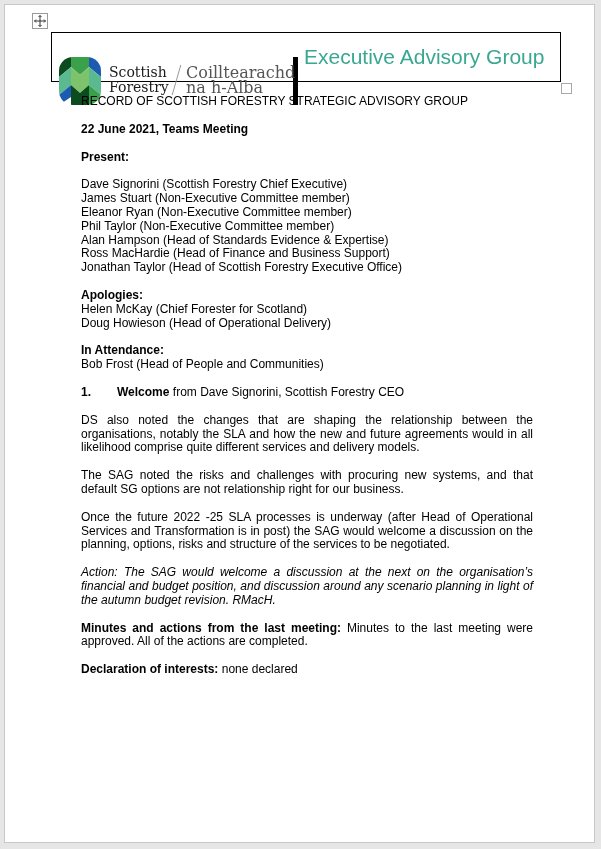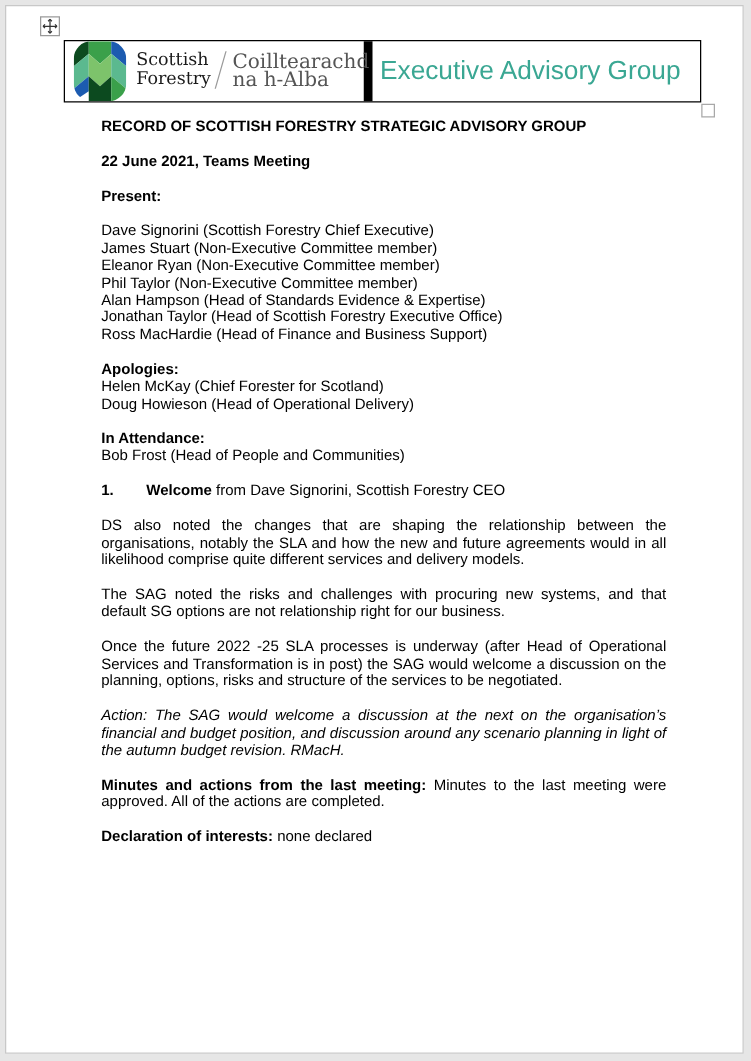--- a/index.html
+++ b/index.html
@@ -38,23 +38,24 @@
     .header-table {
       position: absolute;
       left: 46px; top: 27px;
       width: 510px; height: 50px;
       border: 1px solid #000;
       box-sizing: border-box;
       display: flex;
     }
     .header-logo-cell {
       width: 246px; height: 100%;
-      border-right: 7px solid #000000;
+      border-right: 5px solid #000000;
       box-sizing: border-box;
       position: relative;
+      margin-top: 24px;
     }
     .logo-mark { position: absolute; left: 5px; top: 0px; }
     .logo-text-en {
       position: absolute; left: 57px; top: 8px;
       font-family: "DejaVu Serif", serif;
       font-size: 14px; line-height: 15px;
       color: #1a1a1a;
     }
     .logo-slash {
       position: absolute; left: 124px; top: 8px;
@@ -78,21 +79,21 @@
     .doc {
       position: absolute;
       left: 76px; top: 90px;
       width: 452px;
       font-size: 12px;
       line-height: 13.8px;
       color: #000;
     }
     .doc p { margin: 0; }
     .b { font-weight: bold; }
-    .title { font-weight: bold; margin-bottom: 14px !important; }
+    .title { font-weight: normal; margin-bottom: 14px !important; }
     .date { font-weight: bold; margin-bottom: 14px !important; }
     .present { font-weight: bold; margin-bottom: 14px !important; }
     .gap { margin-bottom: 14px !important; }
     .just { text-align: justify; text-align-last: left; }
     .italic { font-style: italic; }
     .num { display: inline-block; width: 36px; font-weight: bold; }
   </style>
 </head>
 <body>
 
@@ -156,22 +157,22 @@
     <p class="title">RECORD OF SCOTTISH FORESTRY STRATEGIC ADVISORY GROUP</p>
     <p class="date">22 June 2021, Teams Meeting</p>
     <p class="present">Present:</p>
 
     <div class="gap">
       <p>Dave Signorini (Scottish Forestry Chief Executive)</p>
       <p>James Stuart (Non-Executive Committee member)</p>
       <p>Eleanor Ryan (Non-Executive Committee member)</p>
       <p>Phil Taylor (Non-Executive Committee member)</p>
       <p>Alan Hampson (Head of Standards Evidence &amp; Expertise)</p>
+      <p>Ross MacHardie (Head of Finance and Business Support)</p>
       <p>Jonathan Taylor (Head of Scottish Forestry Executive Office)</p>
-      <p>Ross MacHardie (Head of Finance and Business Support)</p>
     </div>
 
     <div class="gap">
       <p class="b">Apologies:</p>
       <p>Helen McKay (Chief Forester for Scotland)</p>
       <p>Doug Howieson (Head of Operational Delivery)</p>
     </div>
 
     <div class="gap">
       <p class="b">In Attendance:</p>

